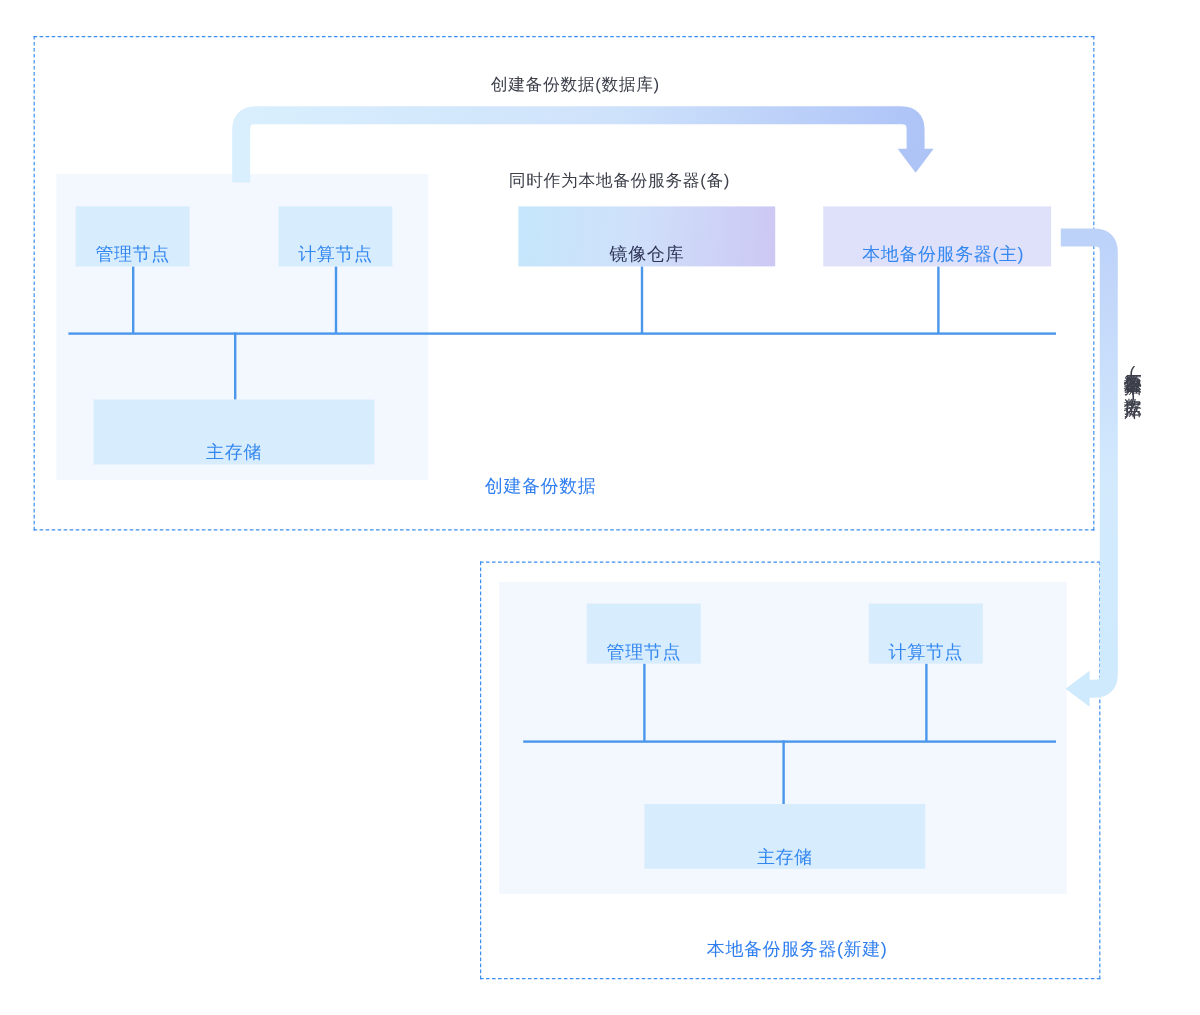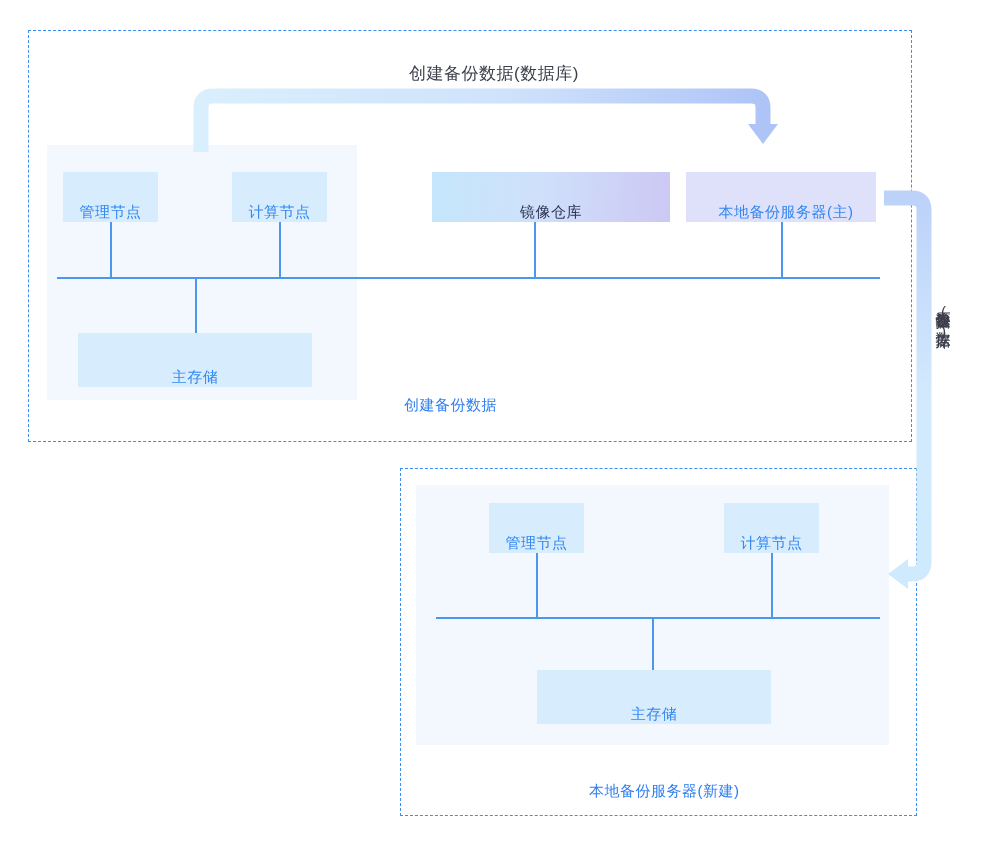--- a/index.html
+++ b/index.html
@@ -95,21 +95,21 @@
     left: 0; top: 0;
     width: 1000px;
     height: 846px;
     pointer-events: none;
   }
 
   
   .caption {
     position: absolute;
     color: #3c3f4a;
-    font-size: 17px;
+    font-size: 14px;
     white-space: nowrap;
     letter-spacing: 0.5px;
   }
   #caption-create { left: 409px; top: 62px; }
   #caption-also   { left: 424px; top: 142px; }
 
   #caption-restore {
     position: absolute;
     left: 936px;
     top: 300px;
@@ -141,21 +141,21 @@
   <div class="vline" style="left:195px; top:277px; height:56px;"></div>
 
   <div class="node plain" id="node-manage" style="left:63px; top:172px; width:95px; height:50px;">
     <span>管理节点</span>
   </div>
 
   <div class="node plain" id="node-compute" style="left:232px; top:172px; width:95px; height:50px;">
     <span>计算节点</span>
   </div>
 
-  <div class="node gradient" id="node-registry" style="left:432px; top:172px; width:238px; height:50px;">
+  <div class="node gradient" id="node-registry" style="left:432px; top:172px; width:214px; height:50px;">
     <span>镜像仓库</span>
   </div>
 
   <div class="node lavender" id="node-backup" style="left:686px; top:172px; width:190px; height:50px;">
     <span>本地备份服务器(主)</span>
   </div>
 
   <div class="node plain" id="node-storage" style="left:78px; top:333px; width:234px; height:54px;">
     <span>主存储</span>
   </div>
@@ -197,20 +197,21 @@
     </g>
 
     <g>
       <path d="M 884,198 L 912,198 Q 924,198 924,210 L 924,562 Q 924,574 912,574 L 906,574" fill="none" stroke="url(#grad-restore)" stroke-width="15" stroke-linecap="butt"></path>
       <polygon points="908,559 908,589 888,574" fill="#cfeafd"></polygon>
     </g>
   </svg>
 
   <div class="caption" id="caption-create">创建备份数据(数据库)</div>
 
+  <div class="caption" id="caption-also">同时作为本地备份服务器(备)</div>
 
   <div id="caption-restore">还原备份数据(数据库)</div>
 
   <div class="region-label" id="label-top">创建备份数据</div>
 
   <div class="region-label" id="label-bottom">本地备份服务器(新建)</div>
 
 </div>
 
 </body></html>

